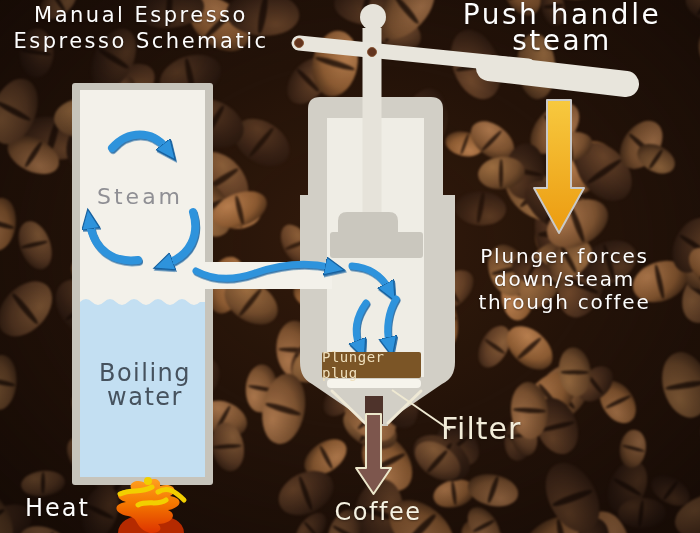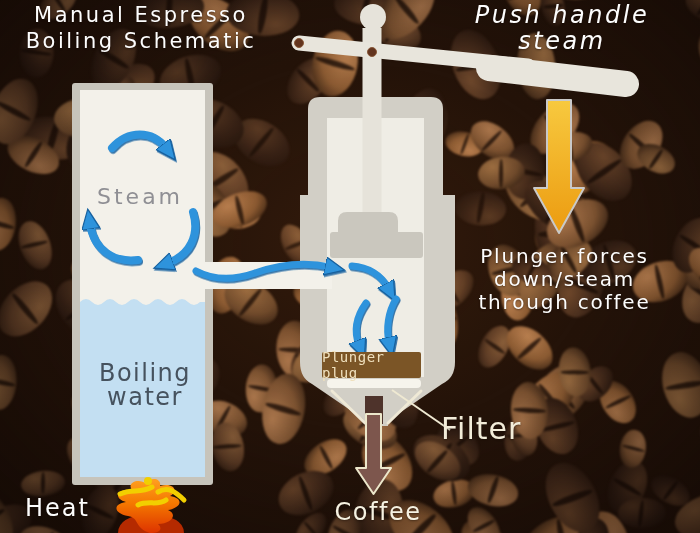--- a/index.html
+++ b/index.html
@@ -9,21 +9,21 @@
   .bean{position:absolute;border-radius:50%;}
   .bean i{position:absolute;left:45%;top:5%;width:9%;height:90%;border-radius:50%;
           background:rgba(25,12,6,.8);transform:rotate(7deg);}
   .vignette{position:absolute;inset:0;
      background:radial-gradient(ellipse at 52% 46%, rgba(160,85,30,.12) 0%, rgba(0,0,0,0) 45%, rgba(8,3,2,.55) 100%);}
   svg.schematic{position:absolute;inset:0;}
   .lbl{position:absolute;color:#fdfdfd;text-shadow:0 1px 2px rgba(20,10,5,.45);white-space:nowrap;}
   .lbl span{display:block;}
   .lbl.center{text-align:center;}
   .title{left:6px;top:2px;width:270px;font-size:21px;line-height:26px;letter-spacing:2.5px;}
-  .push{left:462px;top:2px;width:200px;font-size:24px;line-height:26px;letter-spacing:2.5px;font-style:italic;}
+  .push{left:462px;top:2px;width:200px;font-size:28px;line-height:26px;letter-spacing:2.5px;}
   .steam{left:97px;top:184px;font-size:22px;letter-spacing:3px;color:#8f8f94;text-shadow:none;}
   .boiling{left:85px;top:361px;width:120px;font-size:24px;line-height:24px;letter-spacing:1.5px;
            color:#46525e;text-shadow:none;}
   .plunger{left:462px;top:245px;width:205px;font-size:20px;line-height:23px;letter-spacing:1.8px;}
   .heat{left:25px;top:494px;font-size:24px;letter-spacing:2px;}
   .coffee{left:323px;top:498px;width:110px;font-size:24px;letter-spacing:1.5px;color:#f6f2e2;}
   .filterlbl{left:441px;top:411px;font-size:30px;letter-spacing:1px;color:#f2ecd9;}
   .plugbox{position:absolute;left:322px;top:352px;width:99px;height:26px;background:#7b5526;
            border-radius:2px;display:flex;align-items:center;justify-content:center;
            color:#efe0bd;font-family:"DejaVu Sans Mono",monospace;font-size:14px;letter-spacing:0.5px;}
@@ -593,21 +593,21 @@
         <path d="M120,494 C132,488 140,494 152,487"></path>
         <path d="M158,492 C168,486 176,492 184,500"></path>
         <path d="M138,505 C148,500 158,506 166,500"></path>
       </g>
       <circle cx="148" cy="481" r="4" fill="#f2cf00"></circle>
     </g>
   </svg>
 
   <div class="lbl title center">
     <span>Manual Espresso</span>
-    <span>Boiling Schematic</span>
+    <span>Espresso Schematic</span>
   </div>
 
   <div class="lbl push center">
     <span>Push handle</span>
     <span>steam</span>
   </div>
 
   <div class="lbl steam">Steam</div>
 
   <div class="lbl boiling center">

